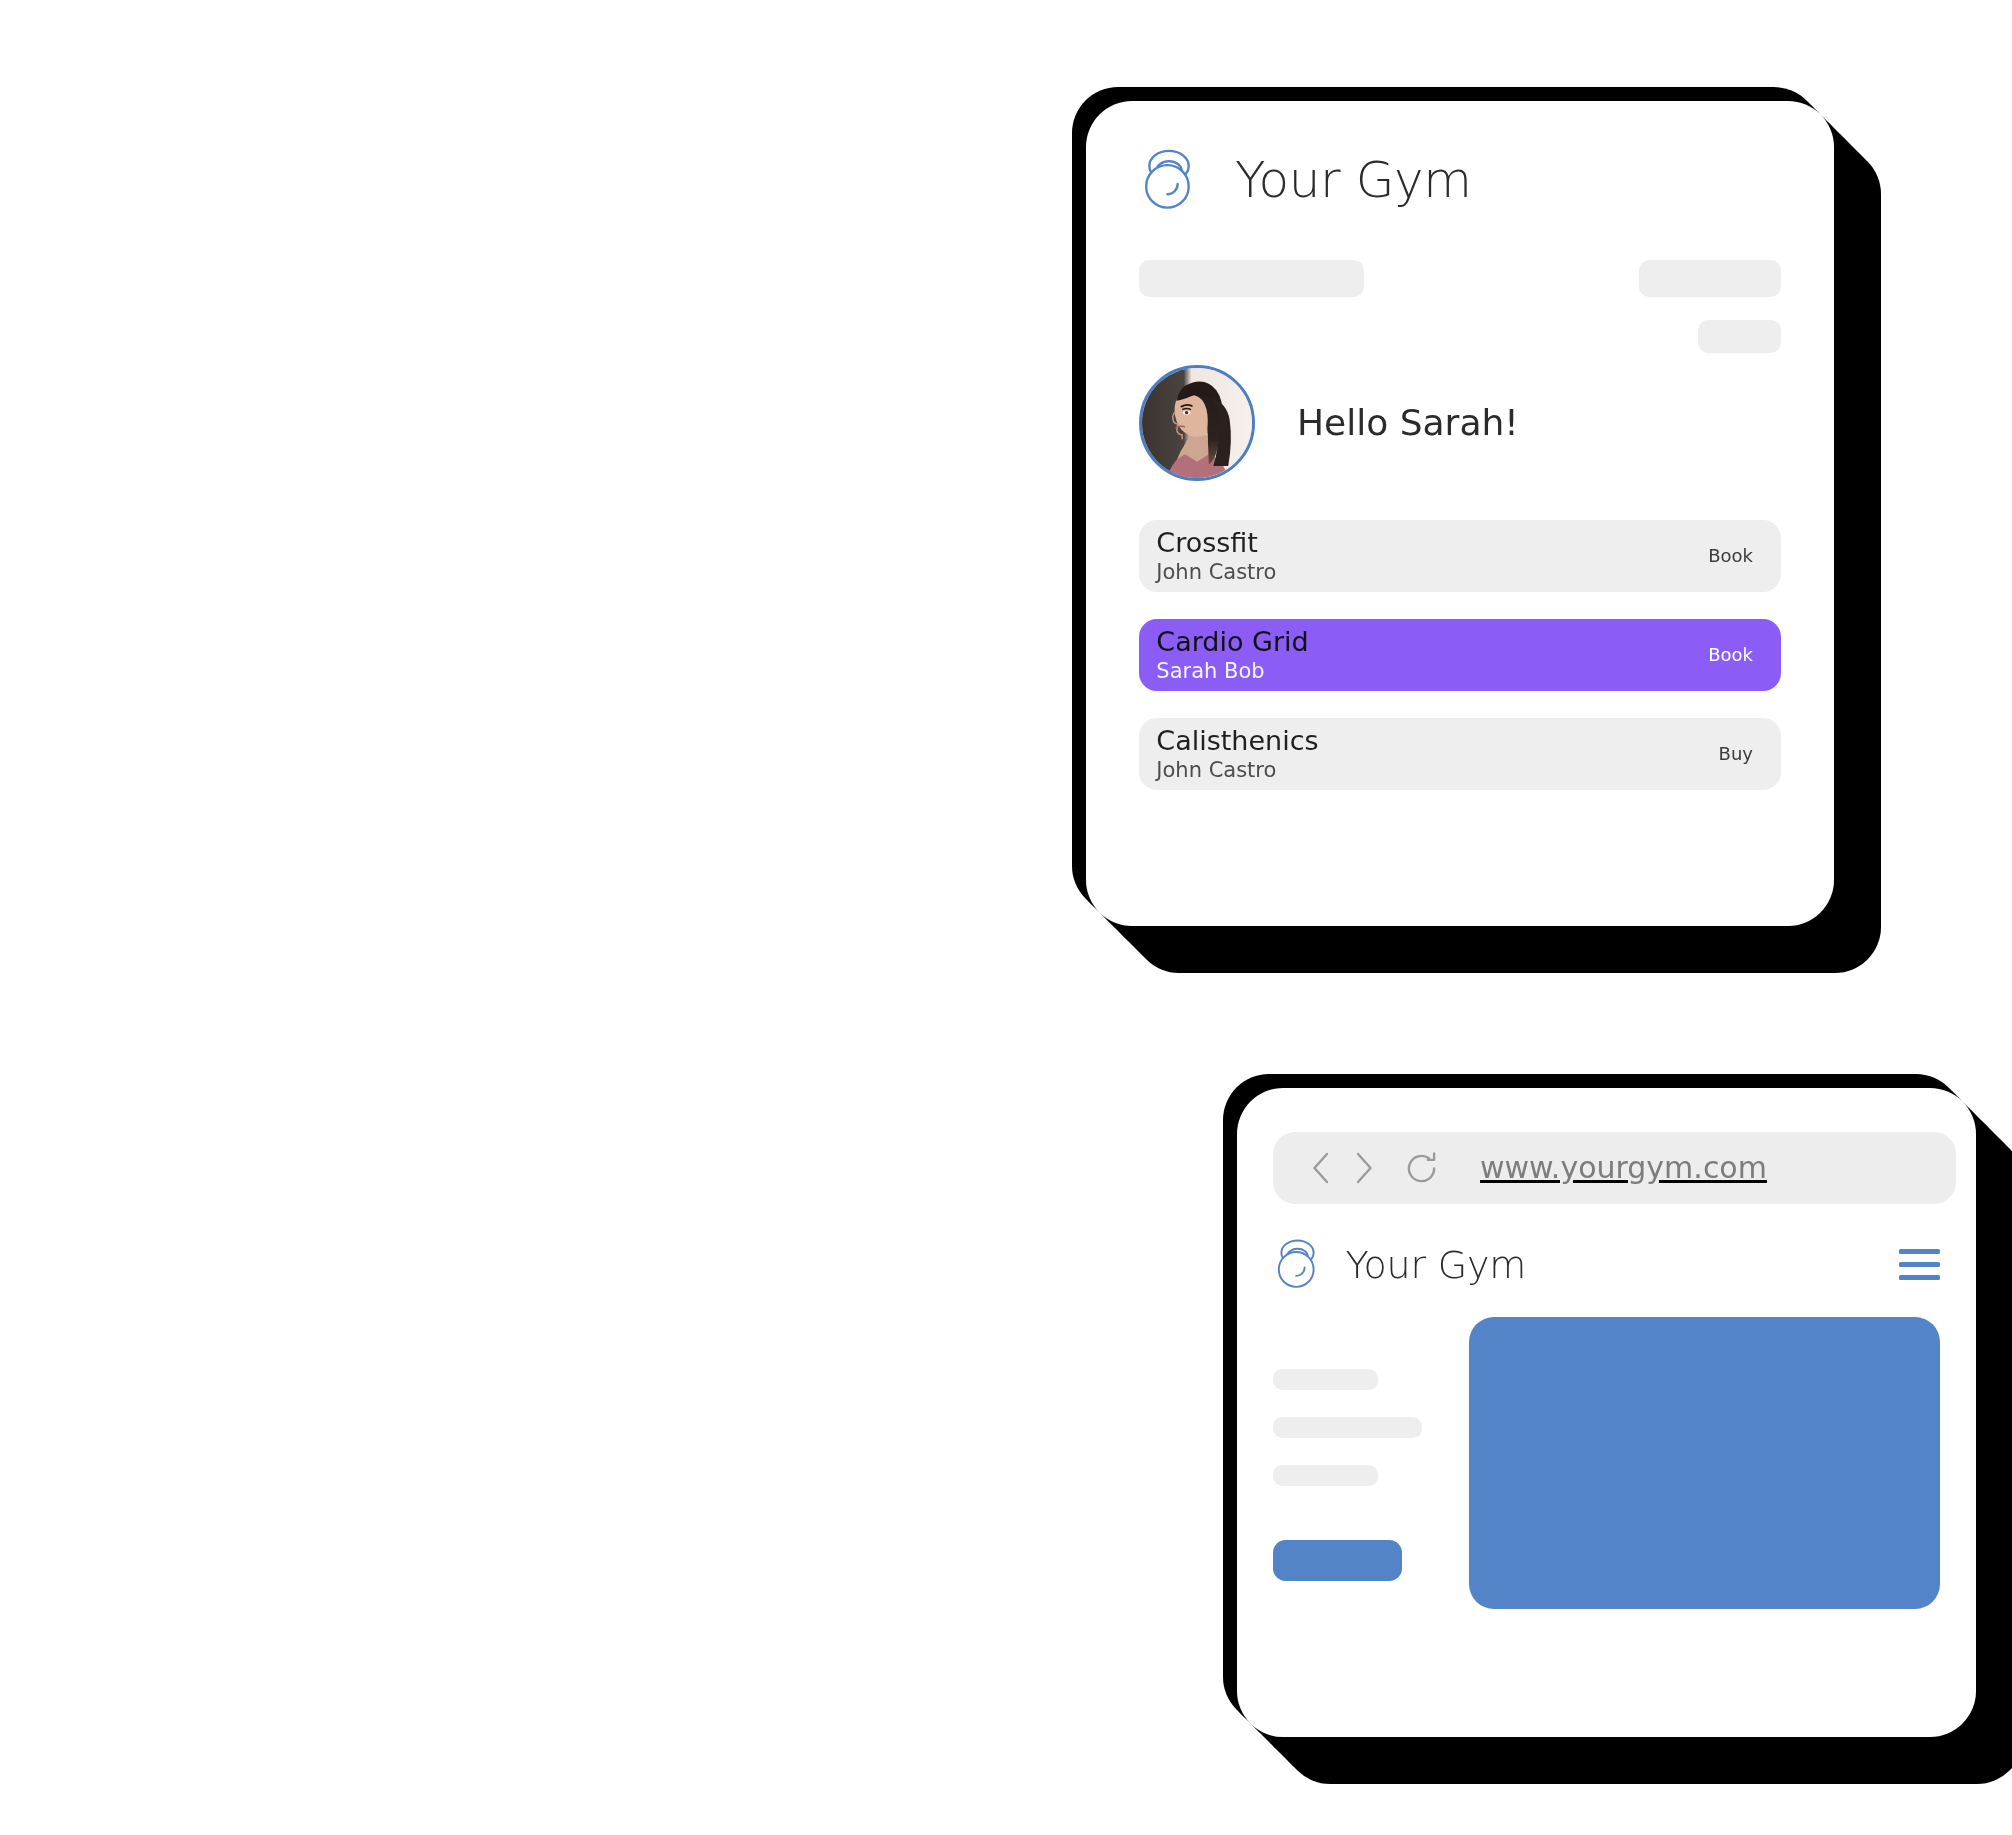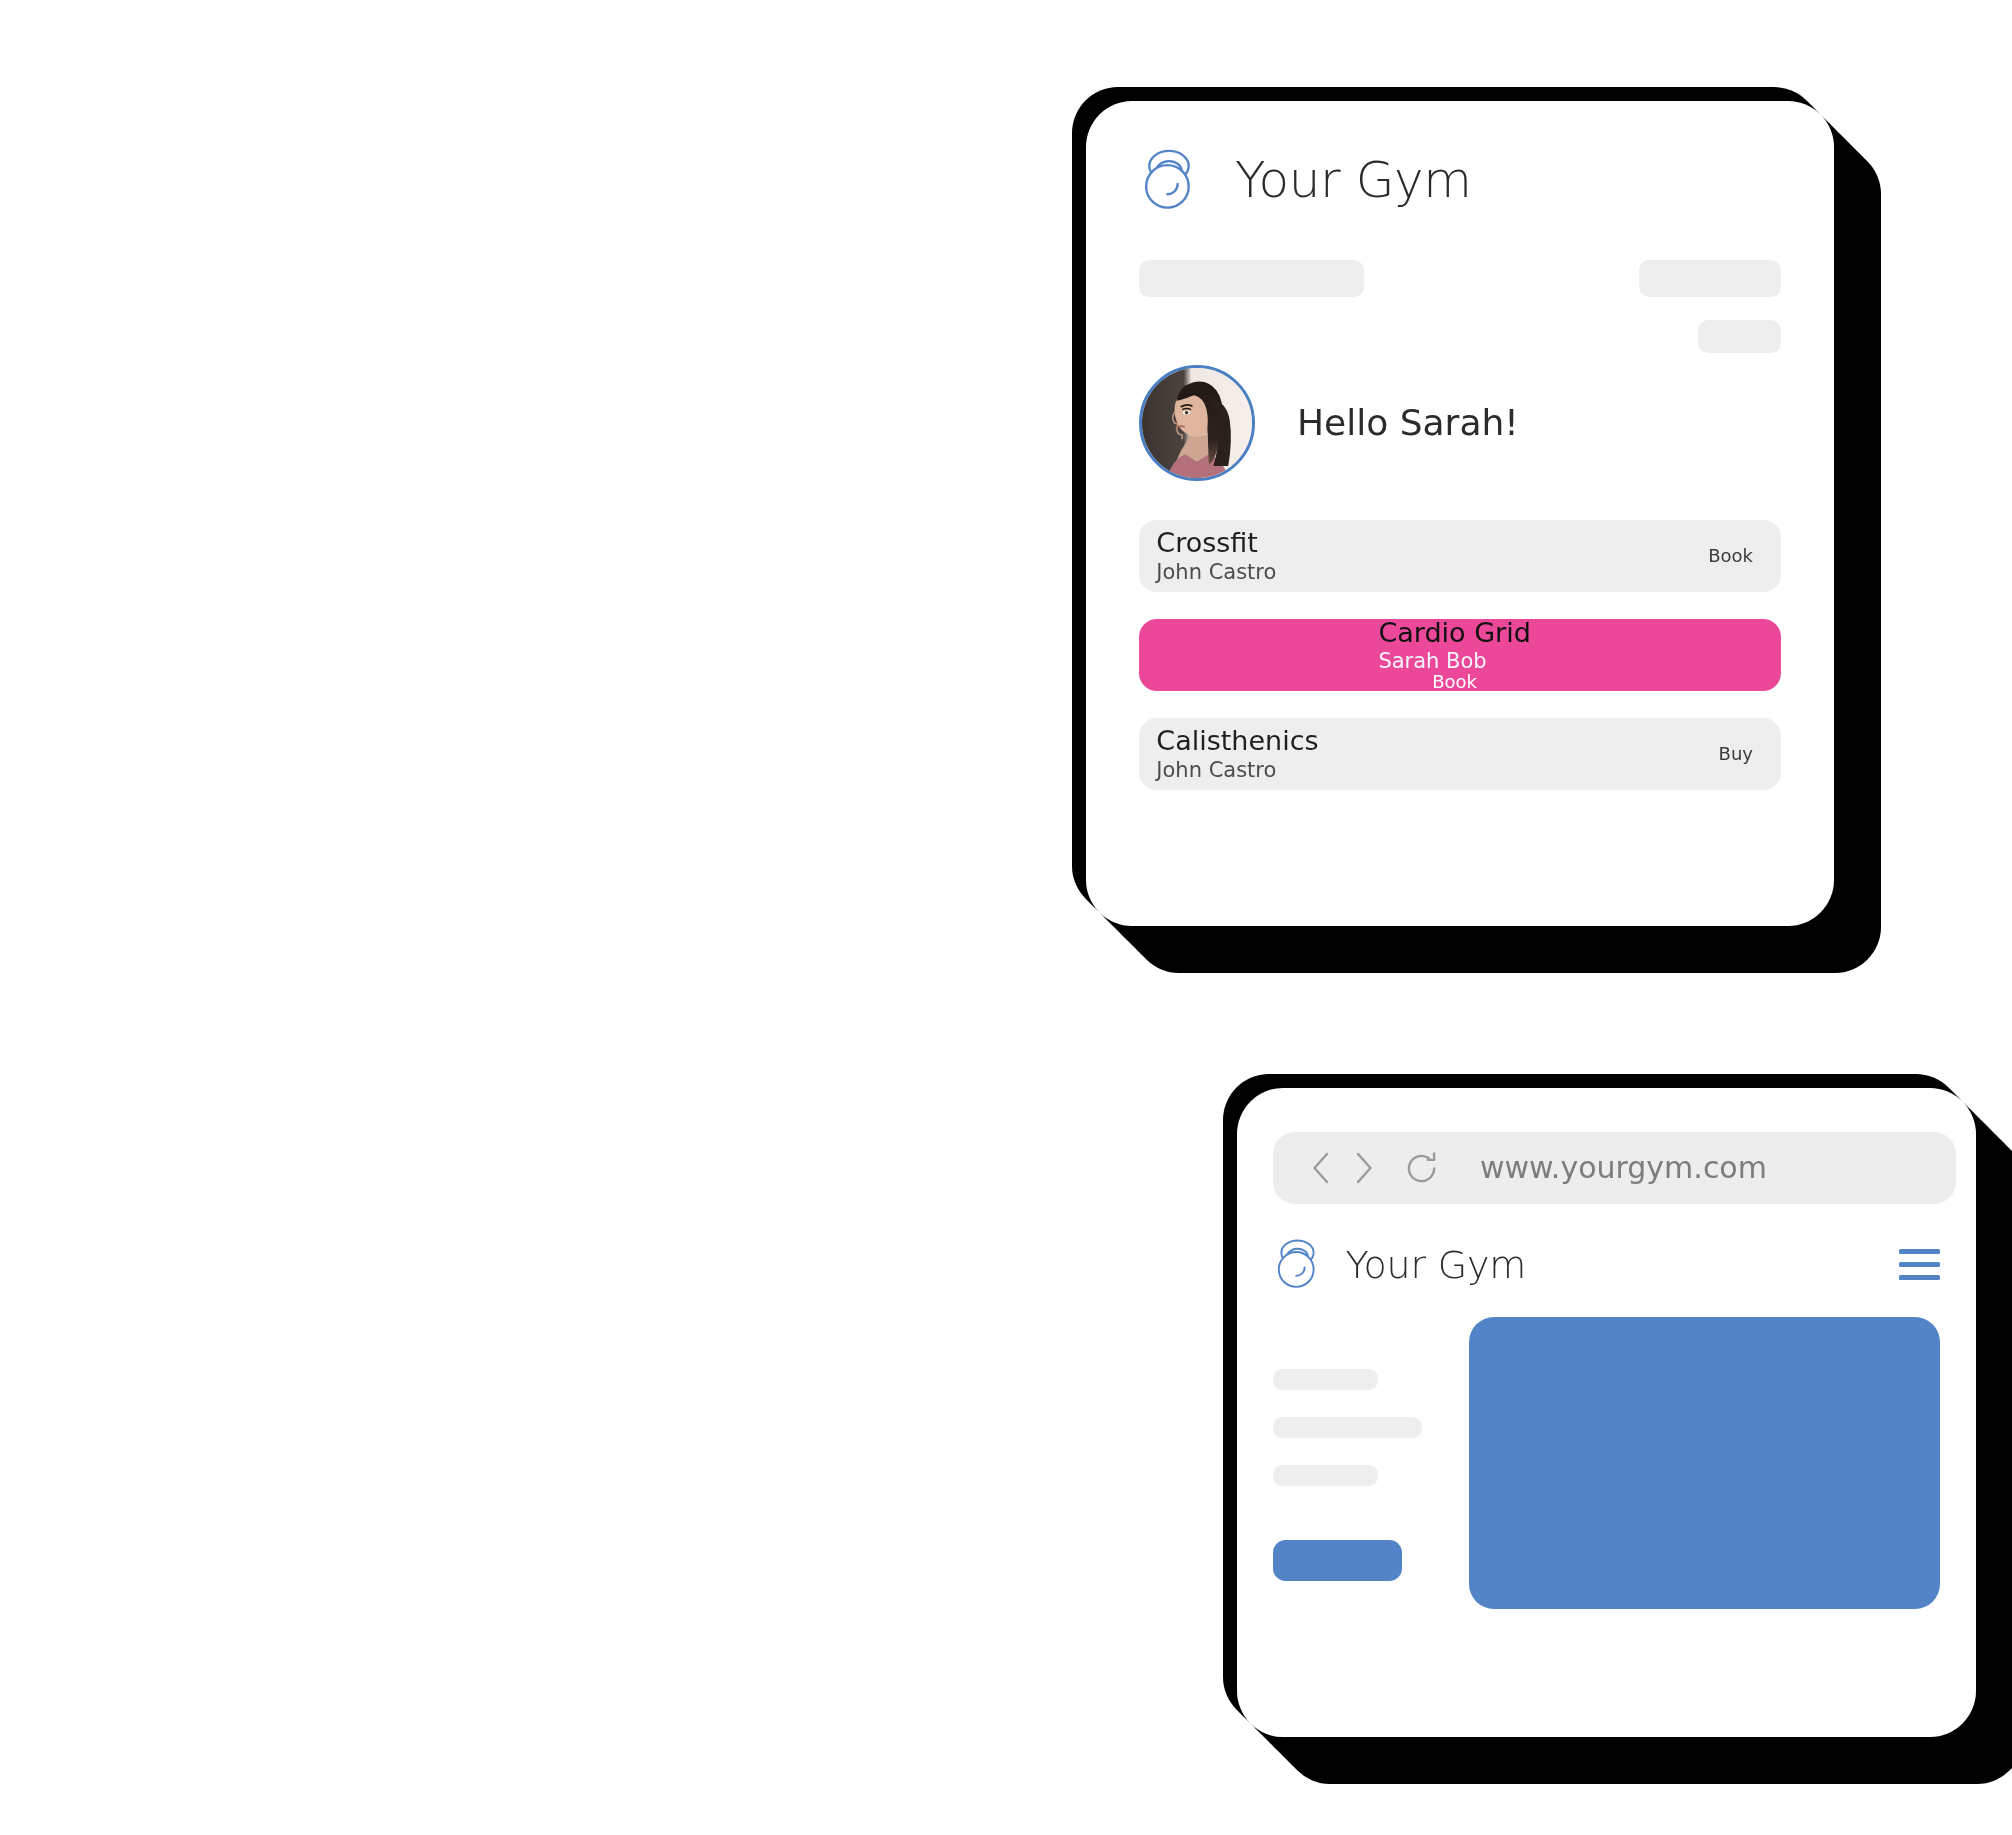--- a/index.html
+++ b/index.html
@@ -117,21 +117,21 @@
   .class-row {
     position: relative;
     height: 72px;
     border-radius: 18px;
     background: #eeeeee;
     display: flex;
     align-items: center;
     justify-content: space-between;
     padding: 0 28px 0 17.3px;
   }
-  .class-row.is-active { background: #ec4899; flex-direction: column; }
+  .class-row.is-active { background: #8b5cf6; }
 
   .class-info { display: flex; flex-direction: column; gap: 3.1px; }
   .class-name {
     font-size: 27px;
     font-weight: 400;
     color: #1f1f1f;
     line-height: 1.05;
   }
   .class-coach {
     font-size: 21px;
@@ -159,20 +159,21 @@
 
   .url-bar {
     margin: 44px 20px 0 36px;
     height: 72px;
     background: #ededed;
     border-radius: 22px;
     display: flex;
     align-items: center;
     gap: 0;
     padding: 12px 27px;
+    text-decoration: underline;
   }
   .nav-btn {
     width: 42px;
     height: 42px;
     display: flex;
     align-items: center;
     justify-content: center;
     flex: 0 0 auto;
   }
   .reload-btn {

